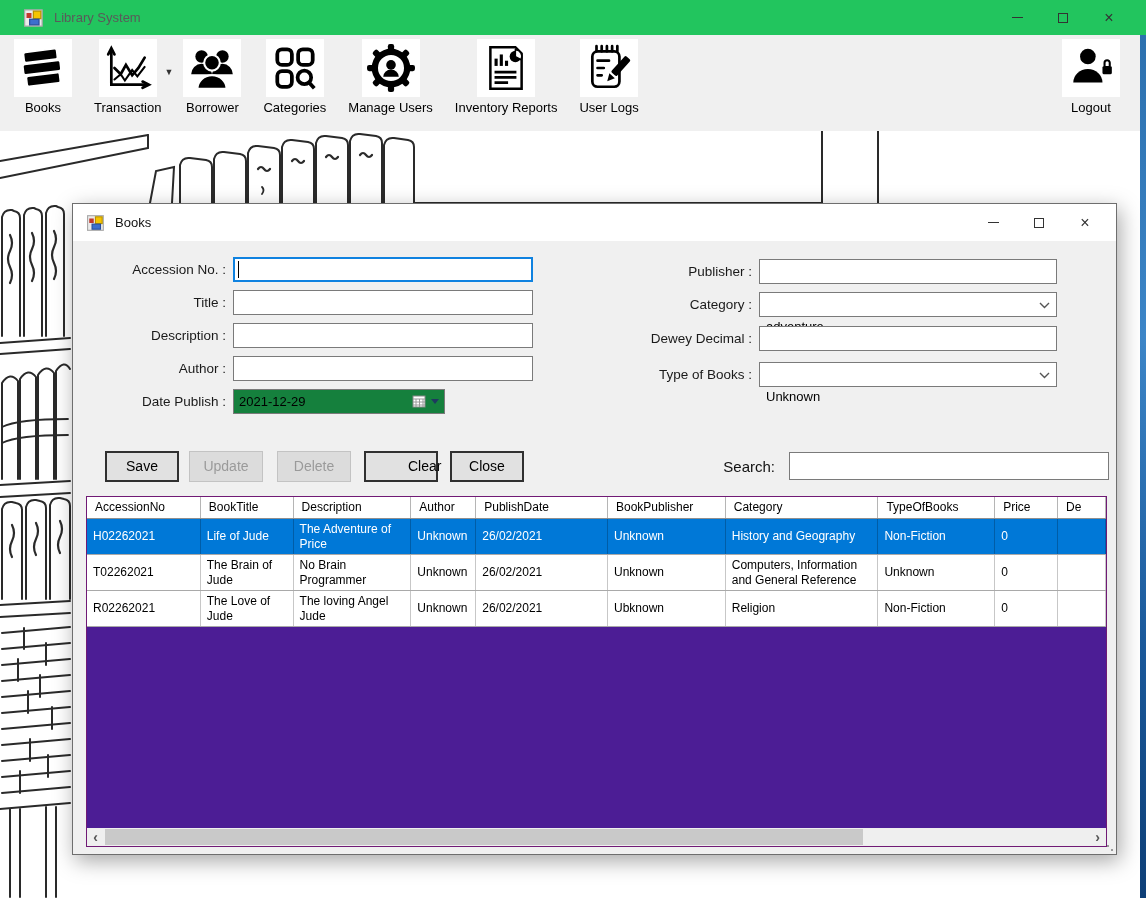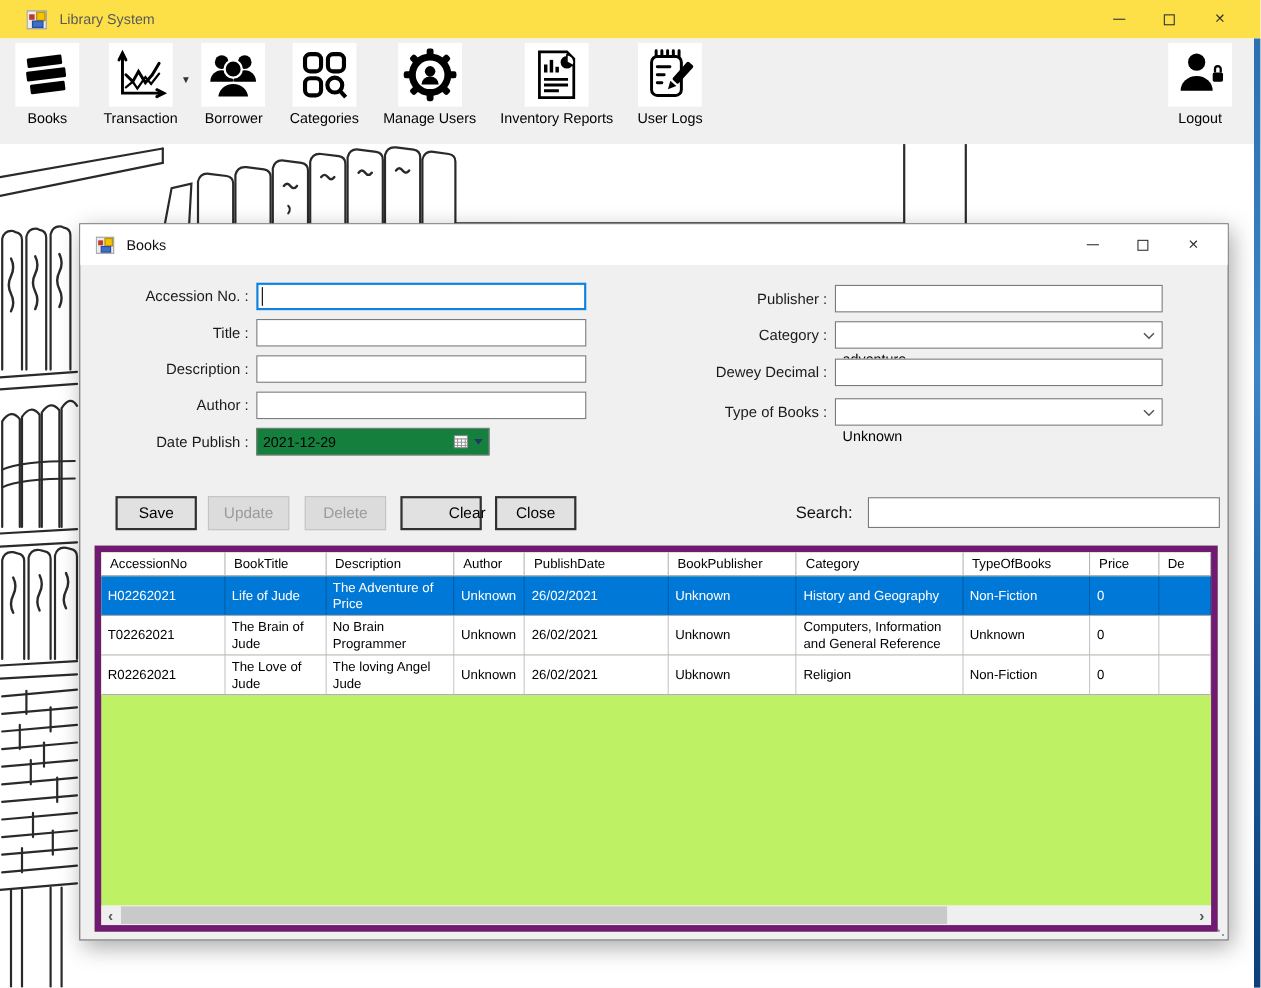--- a/index.html
+++ b/index.html
@@ -1,20 +1,20 @@
 <!DOCTYPE html>
 <html><head>
 <meta charset="utf-8">
 <style>
   * { margin:0; padding:0; box-sizing:border-box; }
   html,body { width:1146px; height:898px; overflow:hidden; }
   body { font-family:"Liberation Sans","DejaVu Sans",sans-serif; background:#ffffff; position:relative; }
 
   
-  .main-titlebar { position:absolute; left:0; top:0; width:1146px; height:35px; background:#fde047; display:flex; align-items:center; }
+  .main-titlebar { position:absolute; left:0; top:0; width:1146px; height:35px; background:#22c55e; display:flex; align-items:center; }
   .main-titlebar .app-icon { margin-left:24px; width:20px; height:20px; }
   .main-title { margin-left:10px; font-size:13px; color:#5a5a5a; }
   .win-controls { position:absolute; right:14px; top:0; height:35px; display:flex; align-items:center; }
   .win-btn { width:46px; height:35px; display:flex; align-items:center; justify-content:center; color:#333; cursor:default; }
   .g-min { display:inline-block; width:11px; border-top:1px solid #333; }
   .g-max { display:inline-block; width:10px; height:10px; border:1px solid #333; }
   .g-close { font-size:16px; color:#333; line-height:1; }
 
   
   .toolbar { position:absolute; left:0; top:35px; width:1146px; height:96px; background:#f0f0f0; display:flex; align-items:flex-start; padding:4px 20px 0 14px; }
@@ -65,22 +65,22 @@
   .abtn { position:absolute; top:247px; width:74px; height:31px; font-size:14px; text-align:center; line-height:27px; cursor:pointer; }
   .abtn.enabled { background:#e1e1e1; border:2px solid #303030; color:#000; }
   .abtn.disabled { background:#dcdcdc; border:1px solid #c3c3c3; color:#9a9a9a; line-height:29px; cursor:default; }
 
   
   .search-wrap { position:absolute; left:500px; top:248px; width:536px; display:flex; align-items:center; }
   .search-label { flex:1; text-align:right; font-size:15px; color:#111; margin-right:14px; }
   .search-input { flex:0 0 320px; height:28px; border:1px solid #7a7a7a; background:#fff; font-size:13px; padding:0 5px; outline:none; }
 
   
-  .grid { position:absolute; left:13px; top:292px; width:1021px; height:351px; background:#bef264;
-    border:6px solid #701a75; overflow:hidden; }
+  .grid { position:absolute; left:13px; top:292px; width:1021px; height:351px; background:#4c1d95;
+    border:1px solid #701a75; overflow:hidden; }
   .g-header { display:flex; height:22px; background:#fff; border-bottom:1px solid #8f8f8f; }
   .g-hcell { font-size:12px; color:#000; padding:3px 0 0 8px; border-right:1px solid #b5b5b5;
     white-space:nowrap; overflow:hidden; cursor:pointer; }
   .g-row { display:flex; height:36px; background:#fff; border-bottom:1px solid #a9a9a9; cursor:pointer; }
   .g-row.selected { background:#0078d7; color:#fff; }
   .g-cell { font-size:12px; padding:2px 3px 2px 6px; border-right:1px solid rgba(0,0,0,.22);
     overflow:hidden; line-height:1.2; display:flex; align-items:center; }
   .g-cell span { display:block; }
 
   

